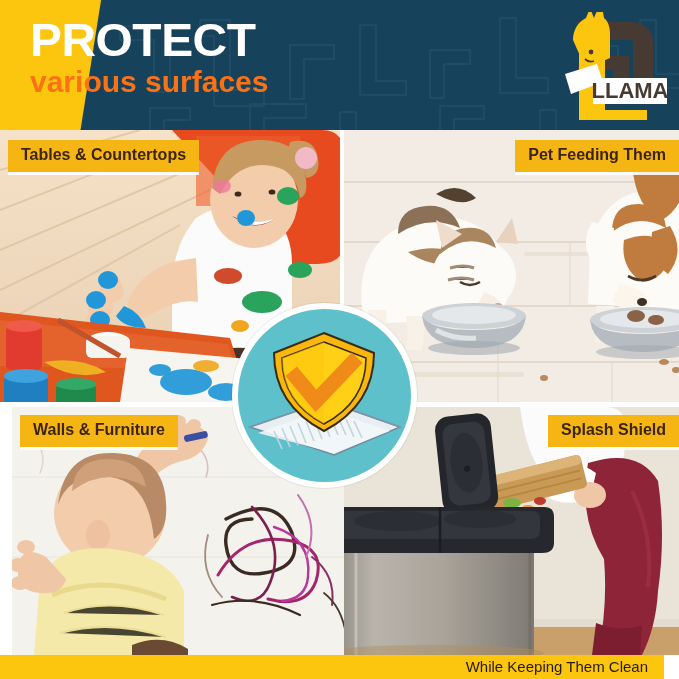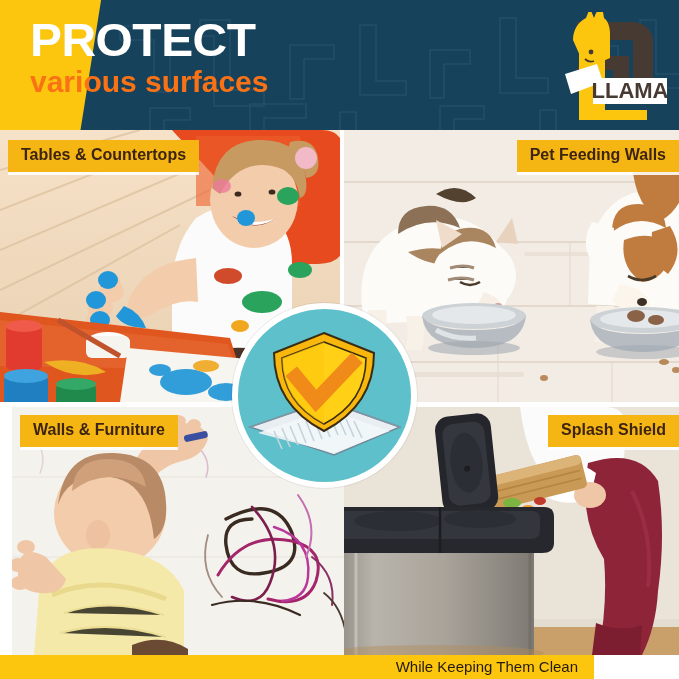--- a/index.html
+++ b/index.html
@@ -44,21 +44,21 @@
   .rb-bl { left:8px; top:8px; }
   .rb-br { right:0; top:8px; }
 
   
   .badge { position:absolute; left:232px; top:303px; width:185px; height:185px;
     border-radius:50%; background:#5ec0ca; border:6px solid #ffffff;
     z-index:40; box-shadow:0 0 0 1px rgba(0,0,0,.06); }
   .badge svg { display:block; width:100%; height:100%; }
 
   
-  .footer { position:absolute; left:0; top:655px; width:594px; height:24px;
+  .footer { position:absolute; left:0; top:655px; width:664px; height:24px;
     background:#fcc60e; }
   .footer-text { position:absolute; right:16px; top:3px;
     font-size:15px; color:#241a12; font-weight:normal; }
 </style>
 </head>
 <body>
 
 <div class="page">
 
   <div class="header">
@@ -305,21 +305,21 @@
           </g>
           <ellipse cx="300" cy="222" rx="48" ry="7" fill="#9fa6ad" opacity=".5"></ellipse>
         </g>
 
         <g fill="#b07a45" opacity=".85">
           <ellipse cx="320" cy="232" rx="5" ry="3"></ellipse>
           <ellipse cx="332" cy="240" rx="4" ry="3"></ellipse>
           <ellipse cx="200" cy="248" rx="4" ry="3"></ellipse>
         </g>
       </svg>
-      <div class="ribbon rb-tr">Pet Feeding Walls</div>
+      <div class="ribbon rb-tr">Pet Feeding Them</div>
     </div>
 
     <div class="cell cell-bl">
       <svg viewBox="0 0 340 248" preserveAspectRatio="xMidYMid slice">
         <rect width="340" height="248" fill="#f4f2ec"></rect>
 
         <g stroke="#e7e4dc" stroke-width="1">
           <path d="M0 70 H340"></path>
             <path d="M0 150 H340"></path>
         </g>

